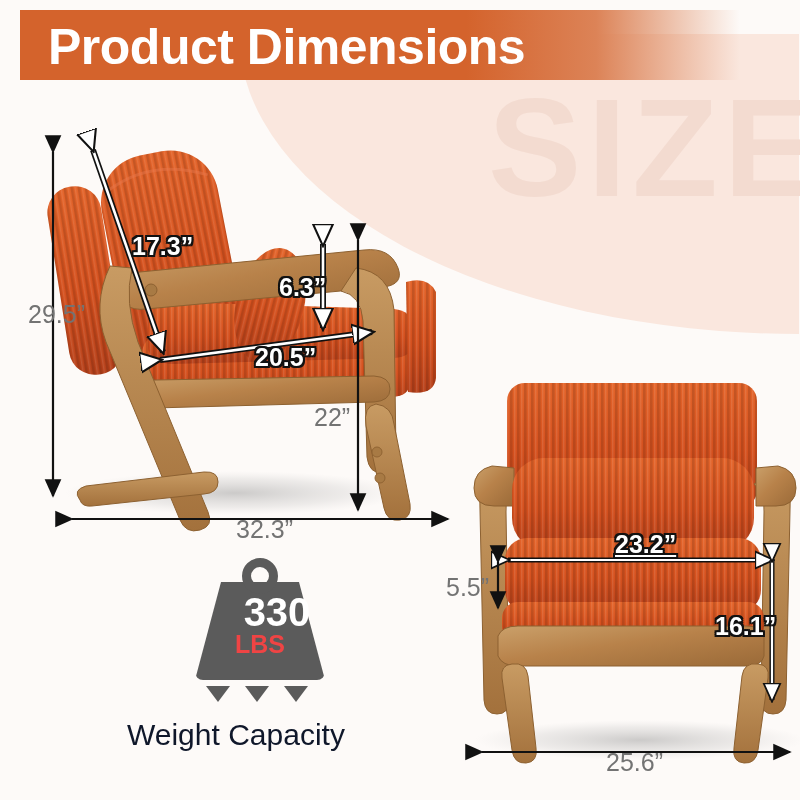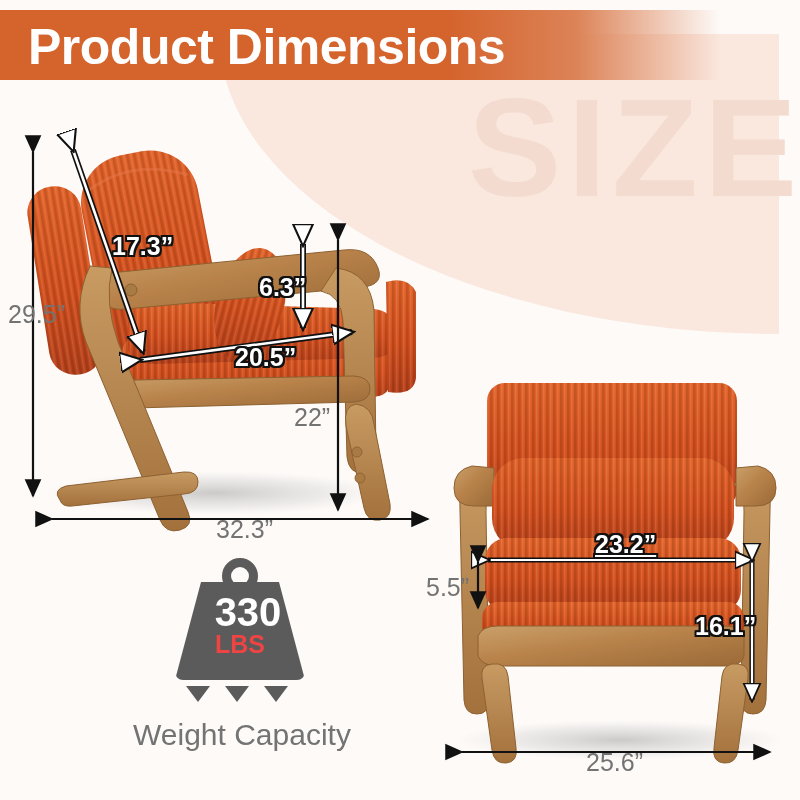--- a/index.html
+++ b/index.html
@@ -3,21 +3,21 @@
 <meta charset="utf-8">
 <style>
   html,body{margin:0;padding:0;}
   body{
     width:800px;height:800px;
     background:#fdfaf8;
     font-family:"Liberation Sans", sans-serif;
     overflow:hidden;
     position:relative;
   }
-  #stage{position:absolute;inset:0;width:719px;height:800px;}
+  #stage{position:absolute;inset:0;width:719px;height:800px;margin-left:20px;}
 
   
   .banner{
     position:absolute;left:0;top:10px;width:720px;height:70px;
     background:linear-gradient(to right,#d4632c 0%,#d4632c 62%,#dc8357 80%,rgba(245,215,202,0) 100%);
   }
   .banner-title{
     position:absolute;left:28px;top:12px;
     font-size:50px;font-weight:bold;color:#ffffff;
     letter-spacing:-0.5px;line-height:50px;
@@ -61,36 +61,36 @@
     position:absolute;left:0;top:24px;width:130px;height:98px;
     background:#5b5b5b;
     border-radius:14px 14px 8px 8px;
     clip-path:polygon(20% 0%,80% 0%,100% 100%,0% 100%);
   }
   .wc-handle{
     position:absolute;left:47px;top:0;width:36px;height:36px;
     border:9px solid #5b5b5b;border-radius:50%;box-sizing:border-box;
   }
   .wc-num{
-    position:absolute;left:8px;top:34px;width:130px;text-align:center;
+    position:absolute;left:17px;top:34px;width:130px;text-align:center;
     font-size:40px;font-weight:bold;color:#ffffff;line-height:40px;
   }
   .wc-unit{
     position:absolute;left:0;top:74px;width:130px;text-align:center;
     font-size:25px;font-weight:bold;color:#ef4444;line-height:25px;
   }
   .tri{
     position:absolute;top:128px;width:0;height:0;
     border-left:12px solid transparent;border-right:12px solid transparent;
     border-top:16px solid #5b5b5b;
   }
   .tri.t1{left:71px;} .tri.t2{left:110px;} .tri.t3{left:149px;}
   .wc-caption{
-    position:absolute;left:-8px;top:160px;width:270px;text-align:center;
-    font-size:30px;color:#737373;line-height:34px;
+    position:absolute;left:-8px;top:160px;width:270px;text-align:left;
+    font-size:30px;color:#0f172a;line-height:34px;
   }
 </style>
 </head>
 <body>
 
 <div id="stage">
 
   <div class="wm-blob"></div>
   <div class="wm-text">SIZE</div>
 

